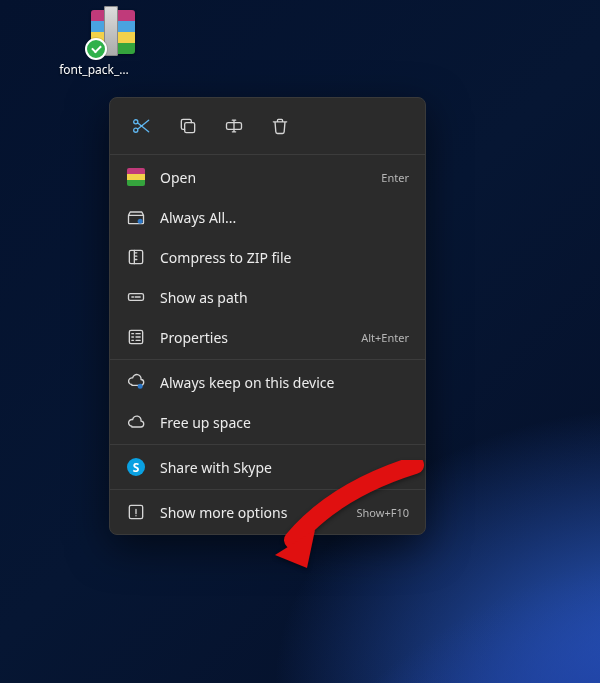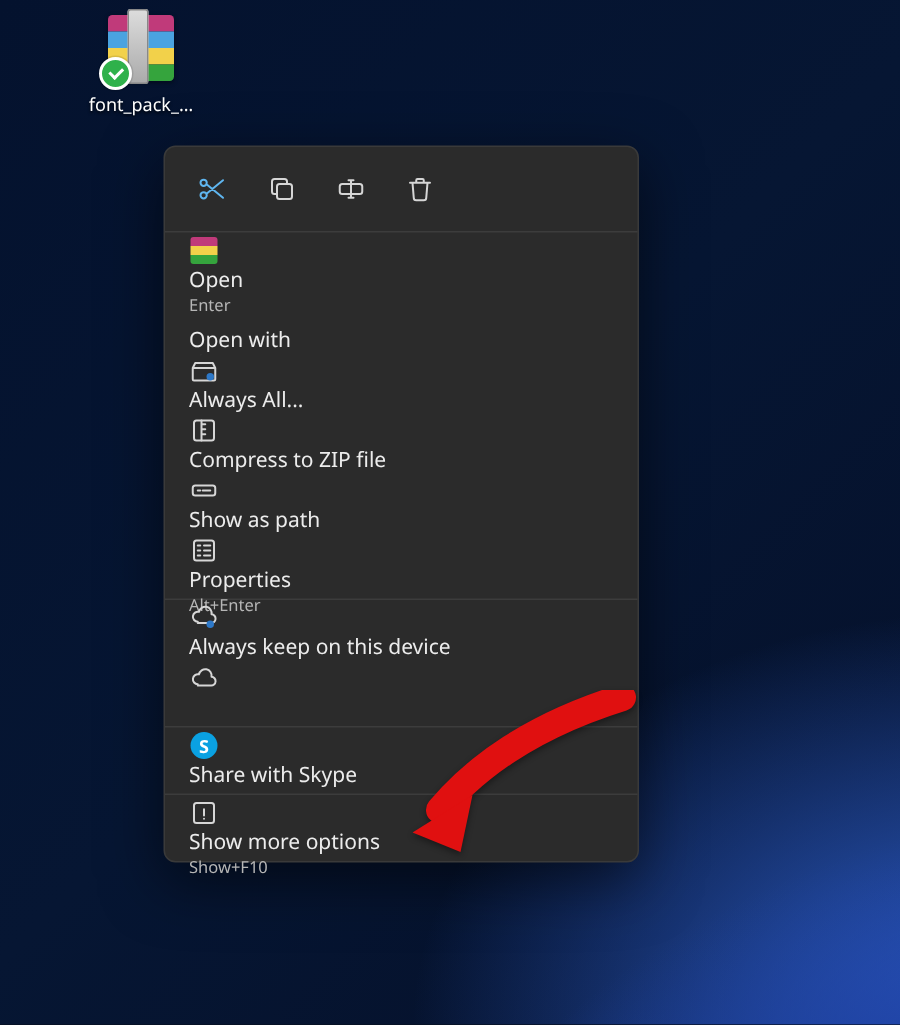--- a/index.html
+++ b/index.html
@@ -3,37 +3,37 @@
 <meta charset="utf-8">
 <style>
   html,body{margin:0;padding:0;width:600px;height:683px;overflow:hidden;font-family:"Segoe UI",system-ui,sans-serif;background:#061023;}
   .desktop{position:relative;width:600px;height:683px;
     background:
       radial-gradient(ellipse 900px 700px at 130% 140%, #7aa8ff 0%, #4b7ff0 18%, #1e3fa0 38%, rgba(14,34,80,0) 60%),
       radial-gradient(ellipse 700px 500px at 110% 100%, #3064d8 0%, rgba(48,100,216,0) 55%),
       linear-gradient(135deg,#04122e 0%,#061633 50%,#05102a 100%);
   }
   
-  .file{position:absolute;left:51px;top:8px;width:86px;display:flex;flex-direction:column;align-items:center;cursor:default;}
+  .file{position:absolute;left:51px;top:8px;width:86px;display:flex;flex-direction:column;align-items:flex-end;cursor:default;}
   .file .thumb{width:48px;height:48px;position:relative;}
   .rar{width:44px;height:44px;margin:2px;border-radius:3px;display:flex;flex-direction:column;overflow:hidden;box-shadow:0 1px 3px rgba(0,0,0,.4);}
   .rar .b1{flex:1;background:#c03a7a;}
   .rar .b2{flex:1;background:#4aa3e0;}
   .rar .b3{flex:1;background:#f2d14a;}
   .rar .b4{flex:1;background:#35a43d;}
   .rar .clip{position:absolute;left:15px;top:-2px;width:14px;height:50px;background:linear-gradient(#ddd,#aaa);border-radius:2px;box-shadow:inset 0 0 0 1px #888;}
   .sync-badge{position:absolute;left:-4px;bottom:-4px;width:18px;height:18px;border-radius:50%;background:#2fb14b;border:2px solid #fff;box-shadow:0 0 0 1px rgba(0,0,0,.1);display:flex;align-items:center;justify-content:center;}
   .sync-badge::after{content:"";width:7px;height:4px;border-left:2px solid #fff;border-bottom:2px solid #fff;transform:rotate(-45deg);margin-top:-2px;}
   .file .label{margin-top:5px;color:#fff;font-size:12px;text-align:center;width:86px;white-space:nowrap;overflow:hidden;text-overflow:ellipsis;text-shadow:0 1px 2px rgba(0,0,0,.8);}
   
   .ctx{position:absolute;left:109px;top:97px;width:315px;background:#2b2b2b;border:1px solid #3a3a3a;border-radius:8px;box-shadow:0 12px 40px rgba(0,0,0,.55);color:#e6e6e6;font-size:14px;padding-bottom:2px;}
   .toprow{display:flex;gap:10px;padding:12px 14px 10px 14px;align-items:center;}
   .toprow .ibtn{width:36px;height:32px;display:flex;align-items:center;justify-content:center;border-radius:4px;cursor:pointer;}
   .sep{height:1px;background:#3c3c3c;margin:2px 0;}
-  .mi{display:flex;align-items:flex-start;padding:0 16px;height:40px;cursor:default;flex-direction:column;}
+  .mi{display:flex;align-items:center;padding:0 16px;height:40px;cursor:default;}
   .mi .ic{width:20px;height:20px;margin-right:14px;display:flex;align-items:center;justify-content:center;flex:none;}
   .mi .lbl{flex:1;color:#ececec;}
   .mi .accel{color:#b6b6b6;font-size:11px;}
   .chev{width:16px;height:16px;color:#cfcfcf;}
   svg{display:block;}
   .si{stroke:#d6d6d6;stroke-width:1.6;fill:none;stroke-linecap:round;stroke-linejoin:round;}
   
   .arrow{position:absolute;pointer-events:none;filter:drop-shadow(0 2px 2px rgba(0,0,0,.4));}
 </style>
 </head>
@@ -83,27 +83,20 @@
     <div class="sep"></div>
 
     <div class="mi">
       <span class="ic">
         <span style="display:inline-block;width:18px;height:18px;border-radius:2px;overflow:hidden;background:linear-gradient(#c03a7a 0 33%,#f2d14a 33% 66%,#35a43d 66% 100%);"></span>
       </span>
       <span class="lbl">Open</span>
       <span class="accel">Enter</span>
     </div>
 
-    <div class="mi">
-      <span class="ic"></span>
-      <span class="lbl">Open with</span>
-      <svg class="chev" viewBox="0 0 24 24">
-          <path class="si" d="M9 6l6 6-6 6"></path>
-        </svg>
-    </div>
 
     <div class="mi">
       <span class="ic">
         <svg width="20" height="20" viewBox="0 0 24 24">
             <path class="si" d="M3 10h18v9a1 1 0 0 1-1 1H4a1 1 0 0 1-1-1zM3 10l2-4h14l2 4"></path>
             <circle cx="17" cy="17" r="3" fill="#2d78c8" stroke="none"></circle>
           </svg>
       </span>
       <span class="lbl">Always All...</span>
     </div>
@@ -150,20 +143,21 @@
       </span>
       <span class="lbl">Always keep on this device</span>
     </div>
 
     <div class="mi">
       <span class="ic">
         <svg width="20" height="20" viewBox="0 0 24 24">
             <path class="si" d="M7 17a4 4 0 1 1 1-7.9A5 5 0 0 1 18 11a3.5 3.5 0 0 1-.5 7H7z"></path>
           </svg>
       </span>
+      <span class="lbl">Free up space</span>
     </div>
 
     <div class="sep"></div>
 
     <div class="mi">
       <span class="ic">
         <span style="display:flex;align-items:center;justify-content:center;width:18px;height:18px;border-radius:50%;background:#0aa1e2;color:#fff;font-size:12px;font-weight:700;">S</span>
       </span>
       <span class="lbl">Share with Skype</span>
     </div>

